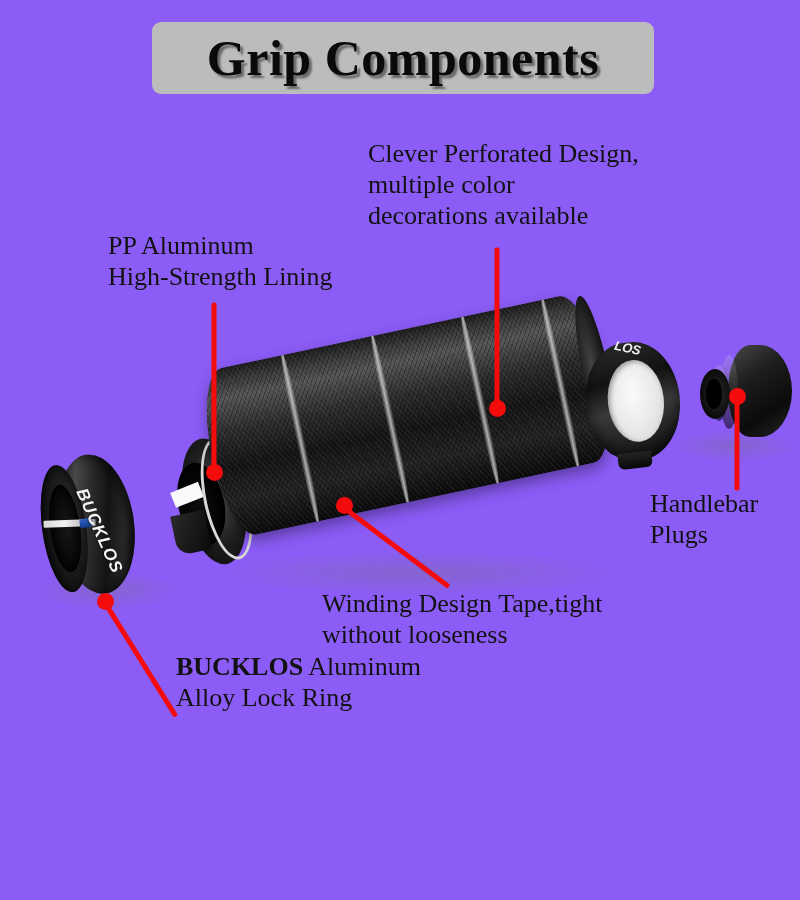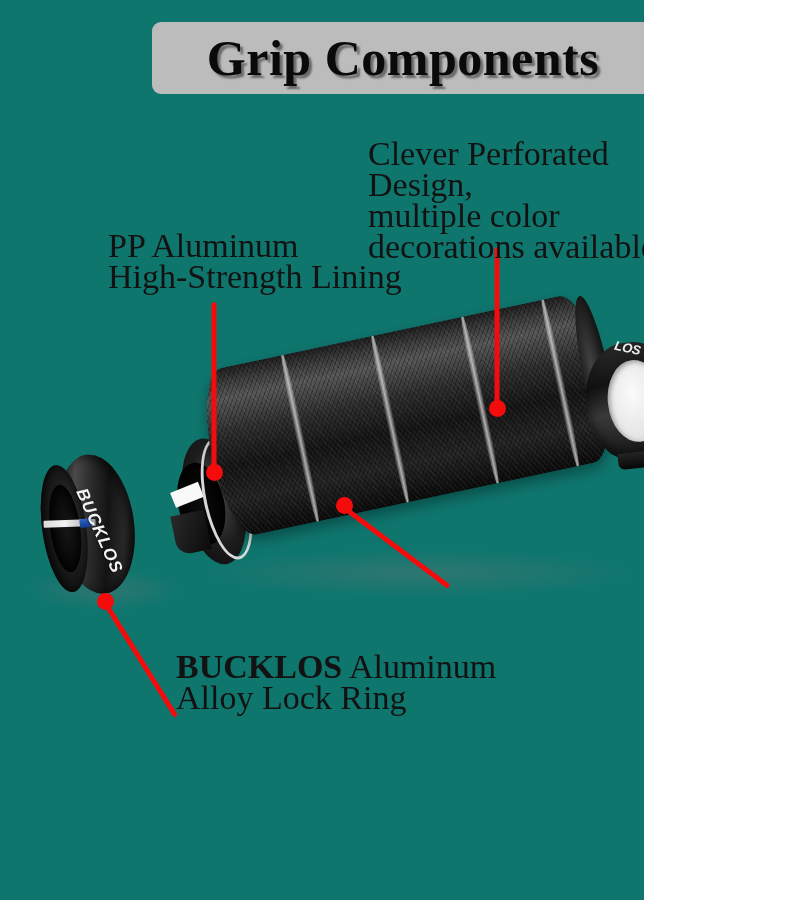--- a/index.html
+++ b/index.html
@@ -2,23 +2,23 @@
 <html><head>
 <meta charset="utf-8">
 <style>
   html, body {
     margin: 0;
     padding: 0;
     background: #ffffff;
   }
   #page {
     position: relative;
-    width: 644px;
+    width: 800px;
     height: 900px;
-    background: #0f766e;
+    background: #8b5cf6;
     overflow: hidden;
     font-family: "Liberation Serif", "DejaVu Serif", serif;
   }
 
   
   .title-banner {
     position: absolute;
     left: 152px;
     top: 22px;
     width: 502px;
@@ -41,21 +41,21 @@
     letter-spacing: 0.5px;
     text-shadow: 3px 3px 2px rgba(90,90,90,0.85);
     white-space: nowrap;
   }
 
   
   .label {
     position: absolute;
     color: #121212;
     font-family: "Liberation Serif", "DejaVu Serif", serif;
-    font-size: 34px;
+    font-size: 26px;
     line-height: 31px;
     white-space: pre-line;
   }
   .label .strong { font-weight: bold; }
 
   #label-perforated { left: 368px; top: 138px; width: 330px; }
   #label-pp        { left: 108px; top: 230px; width: 330px; }
   #label-plugs     { left: 650px; top: 488px; width: 150px; }
   #label-winding   { left: 322px; top: 588px; width: 400px; }
   #label-lockring  { left: 176px; top: 651px; width: 370px; }
@@ -418,18 +418,22 @@
   <div class="pointer-line" style="left:106px; top:602px; width:132px; height:5px; transform: rotate(58deg);"></div>
   <div class="pointer-dot" style="left:97px; top:593px;"></div>
 
   <div class="label" id="label-perforated">Clever Perforated Design,
 multiple color
 decorations available</div>
 
   <div class="label" id="label-pp">PP Aluminum
 High-Strength Lining</div>
 
-
+  <div class="label" id="label-plugs">Handlebar
+Plugs</div>
+
+  <div class="label" id="label-winding">Winding Design Tape,tight
+without looseness</div>
 
   <div class="label" id="label-lockring"><span class="strong">BUCKLOS</span><span> Aluminum
 Alloy Lock Ring</span></div>
 
 </div>
 
 </body></html>

